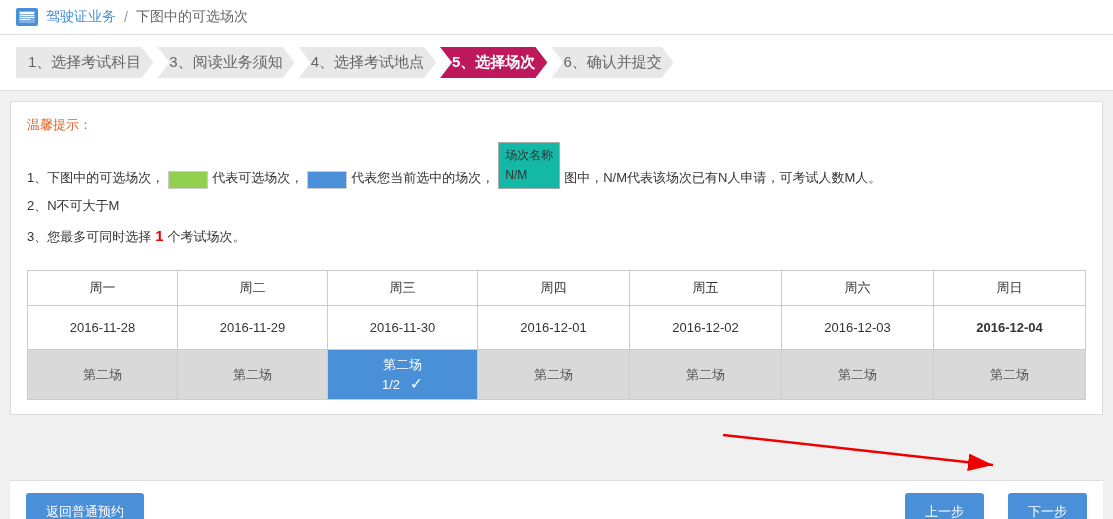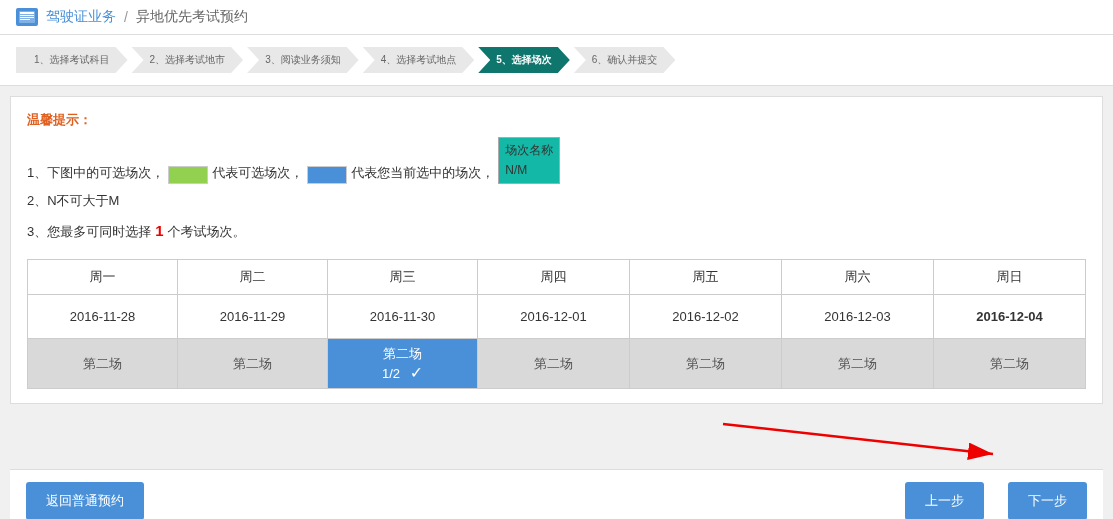--- a/index.html
+++ b/index.html
@@ -10,37 +10,37 @@
     
     .header { background: #fff; border-bottom: 1px solid #ddd; padding: 8px 16px; display: flex; align-items: center; gap: 8px; }
     .header-icon { width: 22px; height: 18px; background: #4a90d9; border-radius: 2px; display: inline-flex; align-items: center; justify-content: center; }
     .header-icon svg { width: 16px; height: 12px; }
     .header-title { color: #4a90d9; font-size: 14px; }
     .header-sep { color: #999; font-size: 14px; }
     .header-sub { color: #666; font-size: 14px; }
 
     
     .steps-bar { background: #fff; padding: 12px 16px; display: flex; align-items: center; gap: 0; border-bottom: 1px solid #ddd; }
-    .step { display: flex; align-items: center; padding: 6px 18px; font-size: 10px; color: #666; background: #e8e8e8; position: relative; clip-path: polygon(0 0, calc(100% - 12px) 0, 100% 50%, calc(100% - 12px) 100%, 0 100%, 12px 50%); margin-right: 4px; }
+    .step { display: flex; align-items: center; padding: 6px 12px; font-size: 15px; color: #666; background: #e8e8e8; position: relative; clip-path: polygon(0 0, calc(100% - 12px) 0, 100% 50%, calc(100% - 12px) 100%, 0 100%, 12px 50%); margin-right: 4px; }
     .step:first-child { clip-path: polygon(0 0, calc(100% - 12px) 0, 100% 50%, calc(100% - 12px) 100%, 0 100%); }
-    .step.active { background: #0f766e; color: #fff; font-weight: bold; }
+    .step.active { background: #be185d; color: #fff; font-weight: bold; }
 
     
     .content { background: #fff; margin: 10px; padding: 14px 16px; border: 1px solid #ddd; }
 
     
-    .warn-title { color: #e06020; font-weight: bold; font-size: 13px; margin-bottom: 8px; }
+    .warn-title { color: #e06020; font-weight: normal; font-size: 13px; margin-bottom: 8px; }
     .warn-item { margin-bottom: 6px; font-size: 13px; line-height: 1.7; display: flex; align-items: flex-end; flex-wrap: wrap; gap: 4px; }
     .warn-item .num-red { color: #e00; font-weight: bold; font-size: 15px; }
     .color-box-green { display: inline-block; width: 40px; height: 18px; background: #92d050; border: 1px solid #ccc; vertical-align: middle; }
     .color-box-blue { display: inline-block; width: 40px; height: 18px; background: #4a90d9; border: 1px solid #ccc; vertical-align: middle; }
     .field-tag { display: inline-block; background: #14b8a6; border: 1px solid #aaa; padding: 2px 6px; font-size: 12px; vertical-align: middle; }
 
     
-    .schedule-table { width: 100%; border-collapse: collapse; margin-top: 16px; }
+    .schedule-table { width: 100%; border-collapse: collapse; margin-top: 22px; }
     .schedule-table th { border: 1px solid #ccc; padding: 8px 6px; text-align: center; background: #fff; font-weight: normal; color: #333; }
     .schedule-table td { border: 1px solid #ccc; padding: 0; text-align: center; height: 44px; vertical-align: middle; }
     .cell-gray { background: #d9d9d9; color: #555; }
     .cell-selected { background: #4a90d9; color: #fff; border: 2px solid #1a60b0; position: relative; }
     .cell-content { padding: 6px 4px; }
     .cell-check { font-size: 16px; color: #fff; margin-left: 6px; }
 
     
     .footer { padding: 12px 16px; display: flex; justify-content: space-between; align-items: center; background: #fff; border-top: 1px solid #ddd; margin: 0 10px 10px; }
     .btn { padding: 10px 20px; border: none; cursor: pointer; font-size: 13px; border-radius: 3px; color: #fff; }
@@ -59,42 +59,42 @@
       <svg viewBox="0 0 16 12" fill="none">
         <rect x="0" y="0" width="16" height="12" rx="1" fill="white" fill-opacity="0.3"></rect>
         <rect x="1" y="1" width="14" height="2" fill="white"></rect>
         <rect x="1" y="4" width="14" height="1" fill="white"></rect>
         <rect x="1" y="6" width="14" height="1" fill="white"></rect>
         <rect x="1" y="8" width="10" height="1" fill="white"></rect>
       </svg>
     </div>
     <span class="header-title">驾驶证业务</span>
     <span class="header-sep">/</span>
-    <span class="header-sub">异地优先考试预约</span>
+    <span class="header-sub">下图中的可选场次</span>
   </div>
 
   <div class="steps-bar">
   <div class="step">1、选择考试科目</div>
-      <div class="step">2、选择考试地市</div>
       <div class="step">3、阅读业务须知</div>
       <div class="step">4、选择考试地点</div>
       <div class="step active">5、选择场次</div>
       <div class="step">6、确认并提交</div>
     </div>
 
   <div class="content">
 
     <div class="warn-title">温馨提示：</div>
     <div class="warn-item">
       <span>1、下图中的可选场次，</span>
       <span class="color-box-green"></span>
       <span>代表可选场次，</span>
       <span class="color-box-blue"></span>
       <span>代表您当前选中的场次，</span>
       <span class="field-tag">场次名称<br>N/M</span>
+      <span>图中，N/M代表该场次已有N人申请，可考试人数M人。</span>
     </div>
     <div class="warn-item">
       <span>2、N不可大于M</span>
     </div>
     <div class="warn-item">
       <span>3、您最多可同时选择</span>
       <span class="num-red">1</span>
       <span>个考试场次。</span>
     </div>
 

